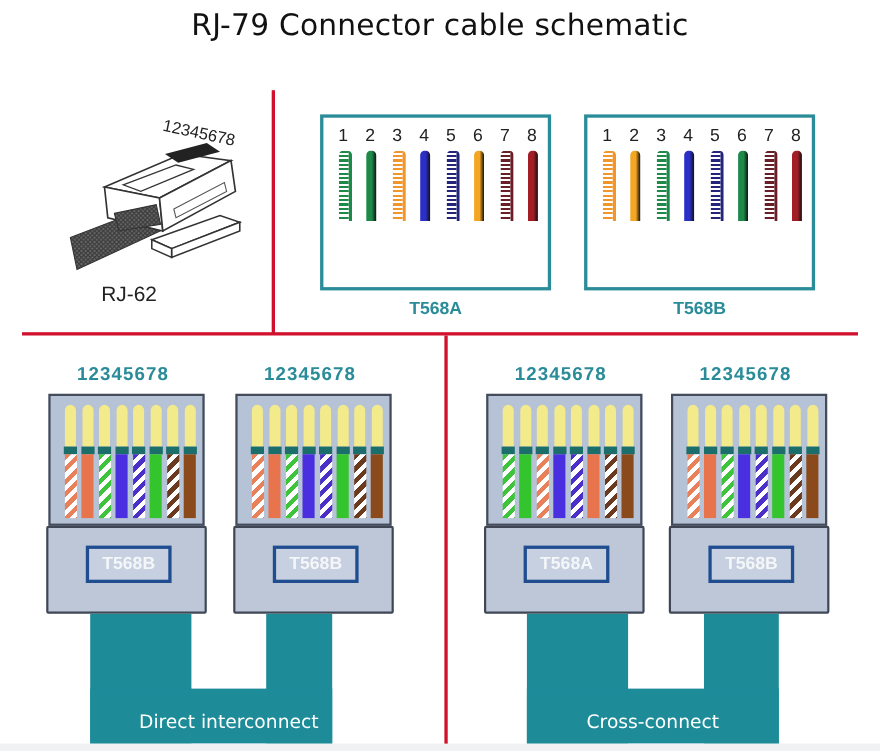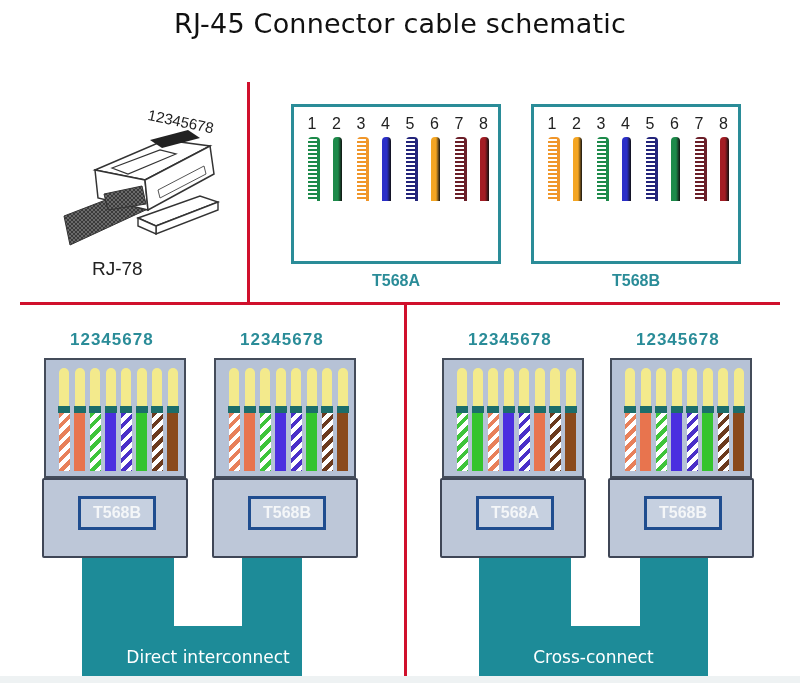--- a/index.html
+++ b/index.html
@@ -23,21 +23,21 @@
   .contact { position:absolute; width:10px; height:38px; background:#f3ea8c; border-radius:5px 5px 0 0; }
   .band { position:absolute; width:12px; height:7px; background:#1c6e6a; }
   .pwire { position:absolute; width:11px; height:58px; }
   .ribbon { position:absolute; background:#1d8b98; }
   .cable-text { position:absolute; color:#fff; font-family:"DejaVu Sans", sans-serif; font-size:17px; text-align:center; }
   .bottom-strip { left:0; top:676px; width:800px; height:7px; background:#eef2f3; }
 </style>
 </head>
 <body>
 
-<div id="title" class="abs">RJ-45 Connector cable schematic</div>
+<div id="title" class="abs">RJ-79 Connector cable schematic</div>
 
 <div class="redline" style="left:247px; top:82px; width:3px; height:222px;"></div>
 <div class="redline" style="left:20px; top:302px; width:760px; height:3px;"></div>
 <div class="redline" style="left:404px; top:305px; width:3px; height:378px;"></div>
 
 <div class="abs" style="left:0; top:80px; width:245px; height:220px;">
   <svg width="245" height="220" viewBox="0 0 245 220">
     <defs>
       <pattern id="mesh" width="4" height="4" patternUnits="userSpaceOnUse">
         <rect width="4" height="4" fill="#6a6a6a"></rect>
@@ -55,21 +55,21 @@
     <polygon points="95,90 145,100 148,130 98,118" fill="#fff" stroke="#333" stroke-width="1.5"></polygon>
     <polygon points="145,100 210,66 214,94 148,130" fill="#fff" stroke="#333" stroke-width="1.5"></polygon>
     <polygon points="112,88 160,70 176,74 128,94" fill="#fff" stroke="#333" stroke-width="1.2"></polygon>
     <polygon points="150,60 188,50 200,58 162,68" fill="#222"></polygon>
     <polygon points="158,110 204,86 206,94 160,118" fill="#fff" stroke="#555" stroke-width="1"></polygon>
 
     <polygon points="104,114 142,106 146,124 108,130" fill="url(#mesh)" stroke="#333" stroke-width="1"></polygon>
   </svg>
 </div>
 <div id="rj45-pins" class="abs">12345678</div>
-<div id="rj45-label" class="abs">RJ-78</div>
+<div id="rj45-label" class="abs">RJ-62</div>
 
 <div id="std-0" class="std-box" style="left:291px; top:104px; width:210px; height:160px;">
     <div class="pin-num" style="left: 11px; top: 8px;">1</div>
     <div class="wire" style="left: 14px; top: 30px; background: repeating-linear-gradient(rgb(29, 138, 74) 0px, rgb(29, 138, 74) 2px, rgb(255, 255, 255) 2px, rgb(255, 255, 255) 4px); border-right: 3px solid rgb(29, 138, 74);"></div>
     <div class="pin-num" style="left: 35.5px; top: 8px;">2</div>
     <div class="wire" style="left: 38.5px; top: 30px; background: linear-gradient(90deg, rgb(29, 138, 74) 55%, rgb(17, 17, 17) 100%);"></div>
     <div class="pin-num" style="left: 60px; top: 8px;">3</div>
     <div class="wire" style="left: 63px; top: 30px; background: repeating-linear-gradient(rgb(240, 150, 42) 0px, rgb(240, 150, 42) 2px, rgb(255, 255, 255) 2px, rgb(255, 255, 255) 4px); border-right: 3px solid rgb(240, 150, 42);"></div>
     <div class="pin-num" style="left: 84.5px; top: 8px;">4</div>
     <div class="wire" style="left: 87.5px; top: 30px; background: linear-gradient(90deg, rgb(43, 47, 200) 55%, rgb(17, 17, 17) 100%);"></div>

